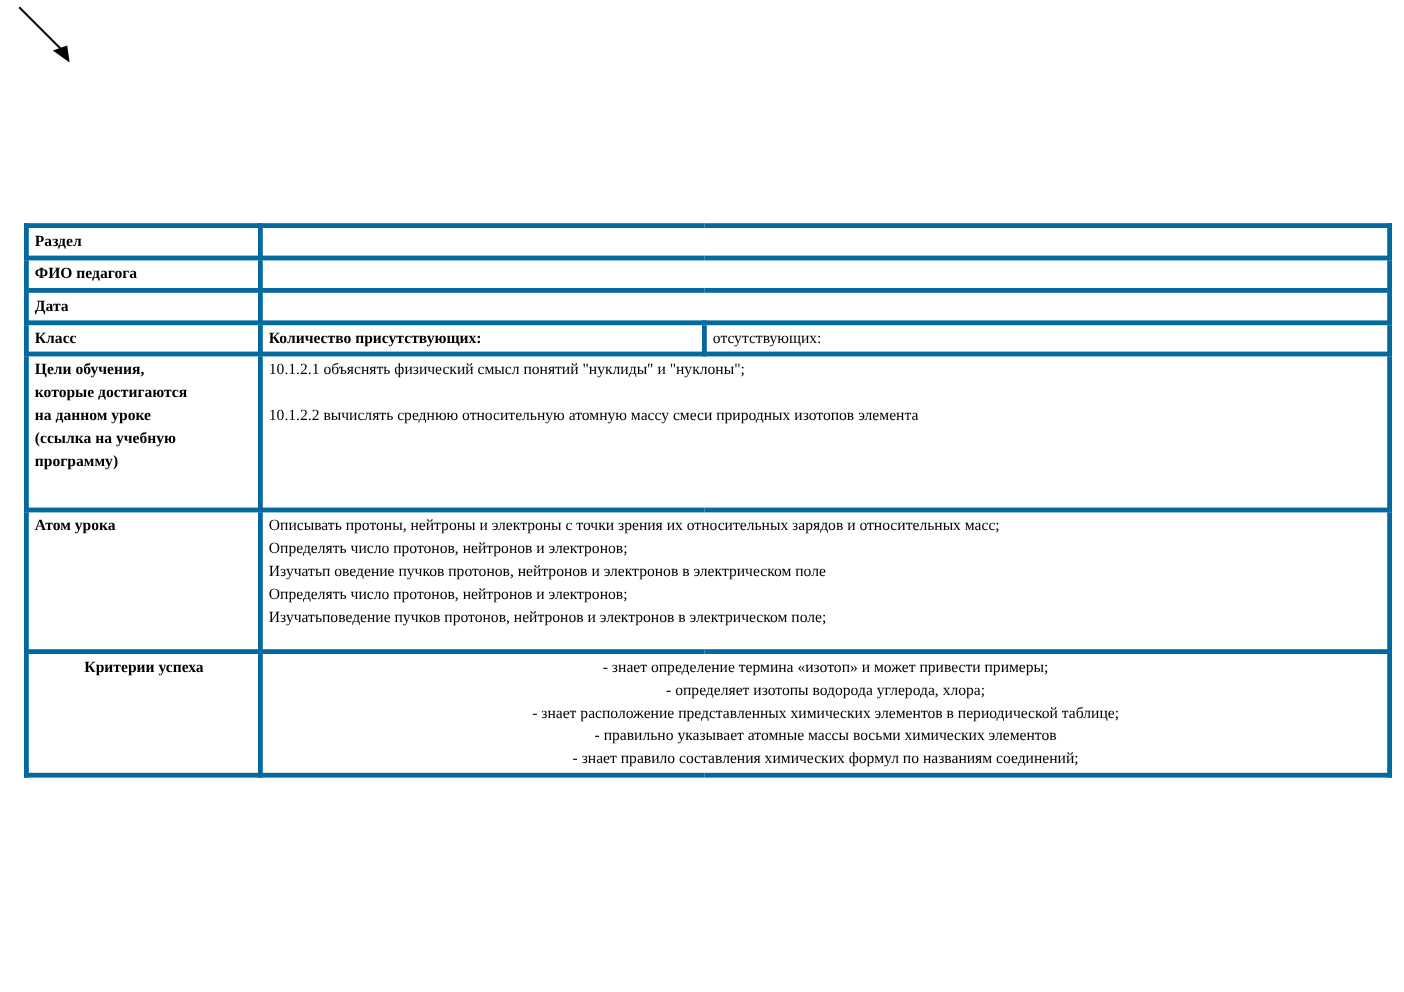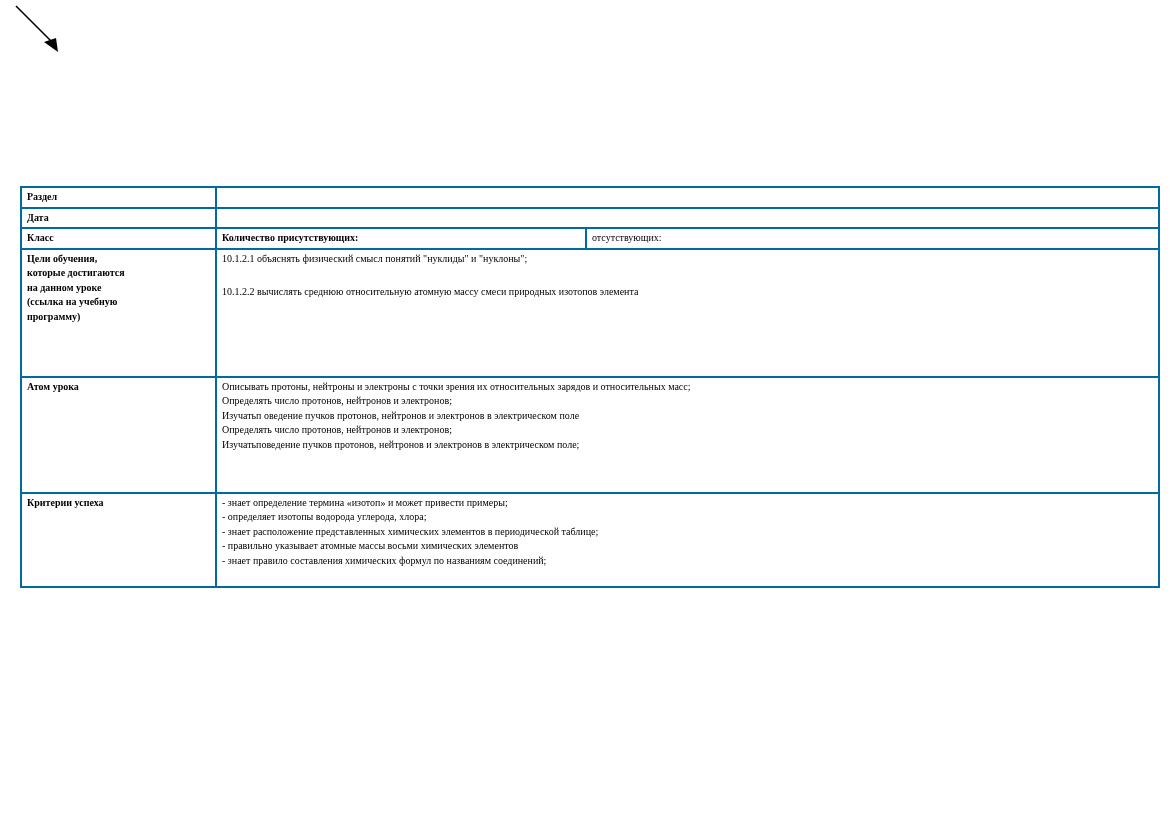--- a/index.html
+++ b/index.html
@@ -24,44 +24,44 @@
   }
   .doc-table {
     position: absolute;
     left: 20px;
     top: 186px;
     width: 1140px;
     border-collapse: collapse;
     table-layout: fixed;
   }
   .doc-table td {
-    border: 2px solid #0369a1;
+    border: 4px solid #0369a1;
     padding: 2px 4px 2px 5px;
     vertical-align: top;
-    font-size: 10px;
+    font-size: 13px;
     line-height: 1.45;
   }
   .label-cell {
     width: 195px;
     font-weight: bold;
   }
   .center {
     text-align: center;
   }
   .row-label-multi {
     line-height: 1.5;
     margin-left: 39px;
   }
   .cell-line {
     display: block;
   }
   .tall-1 { height: 62px; }
   .tall-2 { height: 122px; }
   .tall-3 { height: 110px; }
-  .tall-4 { height: 88px; }
+  .tall-4 { height: 88px; text-align: center; }
   .attend-col-1 { width: 370px; font-weight: bold; }
   .attend-col-2 { font-weight: normal; }
   .empty-cell { }
 </style>
 </head>
 <body>
 
 <div class="arrow-wrap">
   <svg width="60" height="60" viewBox="0 0 60 60" xmlns="http://www.w3.org/2000/svg">
     <line x1="2" y1="2" x2="42" y2="42" stroke="#000000" stroke-width="1.6"></line>
@@ -71,20 +71,24 @@
 
 <table class="doc-table">
   <colgroup>
     <col style="width:195px">
     <col style="width:370px">
     <col>
   </colgroup>
   <tbody>
     <tr>
       <td class="label-cell">Раздел</td>
+      <td class="empty-cell" colspan="2"></td>
+    </tr>
+    <tr>
+      <td class="label-cell">ФИО педагога</td>
       <td class="empty-cell" colspan="2"></td>
     </tr>
     <tr>
       <td class="label-cell">Дата</td>
       <td class="empty-cell" colspan="2"></td>
     </tr>
     <tr>
       <td class="label-cell">Класс</td>
       <td class="attend-col-1">Количество присутствующих:</td>
       <td class="attend-col-2">отсутствующих:</td>

